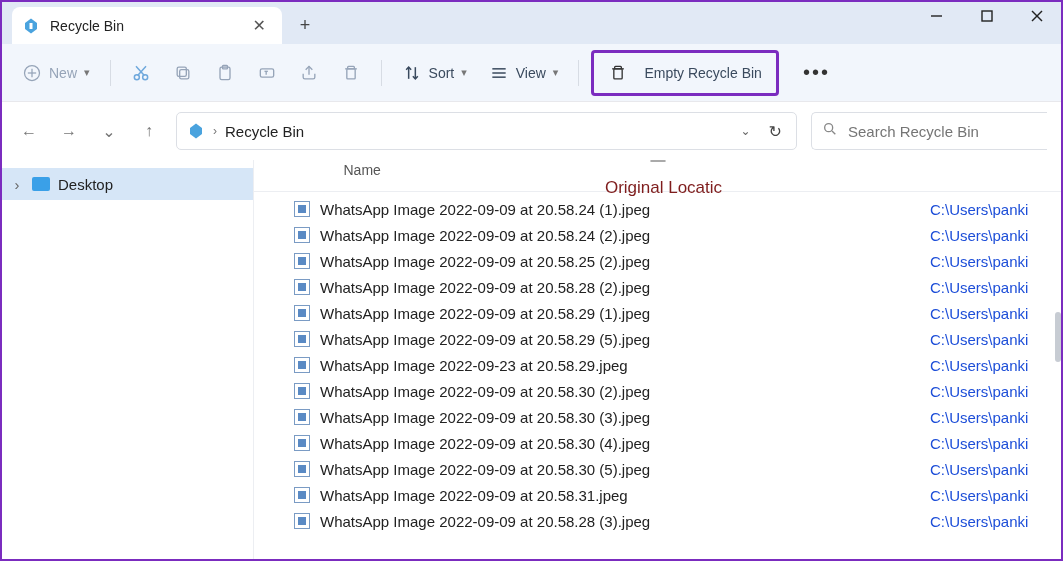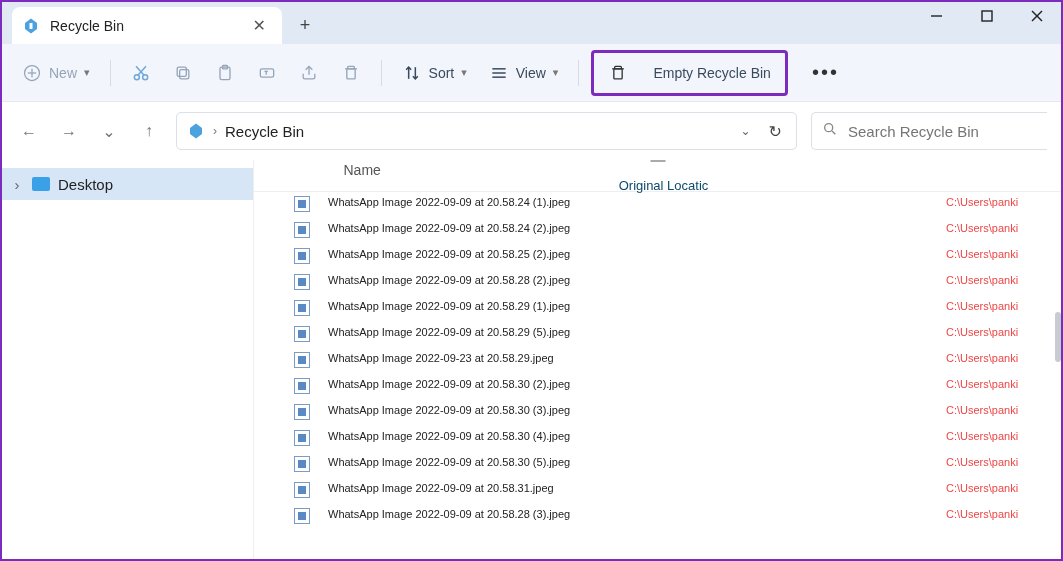--- a/index.html
+++ b/index.html
@@ -16,21 +16,21 @@
 .win-btn { width: 24px; height: 24px; display: flex; align-items: center; justify-content: center; font-size: 15px; color: #222; cursor: pointer; }
 
 
 .toolbar { height: 58px; background: #f2f6fc; display: flex; align-items: center; padding: 0 12px; gap: 6px; border-bottom: 1px solid #e8e8ec; }
 .tbtn { height: 36px; min-width: 36px; display: flex; align-items: center; justify-content: center; gap: 7px; padding: 0 8px; color: #96a4b8; border-radius: 5px; cursor: pointer; font-size: 14px; }
 .tbtn.dark { color: #3a4a5e; }
 .tbtn svg { width: 20px; height: 20px; }
 .tbtn .chev { font-size: 11px; color: #777; }
 .sep { width: 1px; height: 26px; background: #d7dce4; margin: 0 6px; }
 .empty-highlight { border: 3px solid #7b2cbf; border-radius: 4px; padding: 2px 6px; display: flex; align-items: center; }
-.empty-btn { color: #333; gap: 25px; }
+.empty-btn { color: #333; gap: 16px; }
 .more-btn { font-size: 20px; letter-spacing: 2px; color: #333; margin-left: 10px; }
 
 
 .addrrow { height: 58px; display: flex; align-items: center; padding: 0 14px; gap: 14px; }
 .nav-arrow { width: 26px; height: 26px; display: flex; align-items: center; justify-content: center; color: #777; cursor: pointer; font-size: 16px; }
 .addr-box { flex: 1; height: 38px; border: 1px solid #dcdfe5; border-radius: 5px; display: flex; align-items: center; padding: 0 10px; gap: 8px; }
 .addr-icon { width: 18px; height: 18px; }
 .addr-chev { color: #777; font-size: 12px; }
 .addr-text { font-size: 15px; color: #222; flex: 1; }
 .addr-drop { color: #666; font-size: 12px; padding: 0 6px; cursor: pointer;}
@@ -43,27 +43,27 @@
 .body-area { display: flex; height: calc(561px - 42px - 58px - 58px - 4px); }
 .sidebar { width: 252px; border-right: 1px solid #eceef2; padding-top: 8px; }
 .side-item { height: 32px; display: flex; align-items: center; gap: 8px; padding: 0 8px; background: #d6e6f7; font-size: 15px; color: #222; cursor: pointer;}
 .side-chev { width: 14px; text-align: center; color: #666; }
 .side-icon { width: 18px; height: 14px; background: #3aa0e8; border-radius: 2px; }
 
 .content { flex: 1; overflow: hidden; }
 .col-headers { height: 32px; display: flex; align-items: center; border-bottom: 1px solid #eceef2; padding-left: 12px; flex-direction: column; }
 .chk { width: 16px; height: 16px; border: 1.5px solid #aaa; border-radius: 2px; margin-right: 12px; cursor: pointer; }
 .col-name { font-size: 14px; color: #555; width: 640px; }
-.col-loc { font-size: 13px; color: #0c4a6e; }
+.col-loc { font-size: 17px; color: #7f1d1d; }
 .file-list { padding-top: 4px; }
-.file-row { height: 26px; display: flex; align-items: flex-start; padding-left: 40px; font-size: 11px; color: #222; cursor: pointer; gap: 8px;}
+.file-row { height: 26px; display: flex; align-items: center; padding-left: 40px; font-size: 15px; color: #222; cursor: pointer;}
 .file-ico { width: 16px; height: 16px; border: 1px solid #7a9bc4; background: #fff; margin-right: 10px; display:flex; align-items:center; justify-content:center; }
 .file-ico::after { content:""; width: 8px; height: 8px; background: #5a8ac4; }
 .file-name { width: 610px; }
-.file-loc { color: #ef4444; }
+.file-loc { color: #1d4ed8; }
 
 
 .scroll-hint { position: absolute; right: 0; top: 310px; width: 6px; height: 50px; background: #c7ccd3; border-radius: 3px; }
 </style>
 </head>
 <body>
 
 <div class="titlebar">
   <div class="tab">
     <span class="tab-icon">

